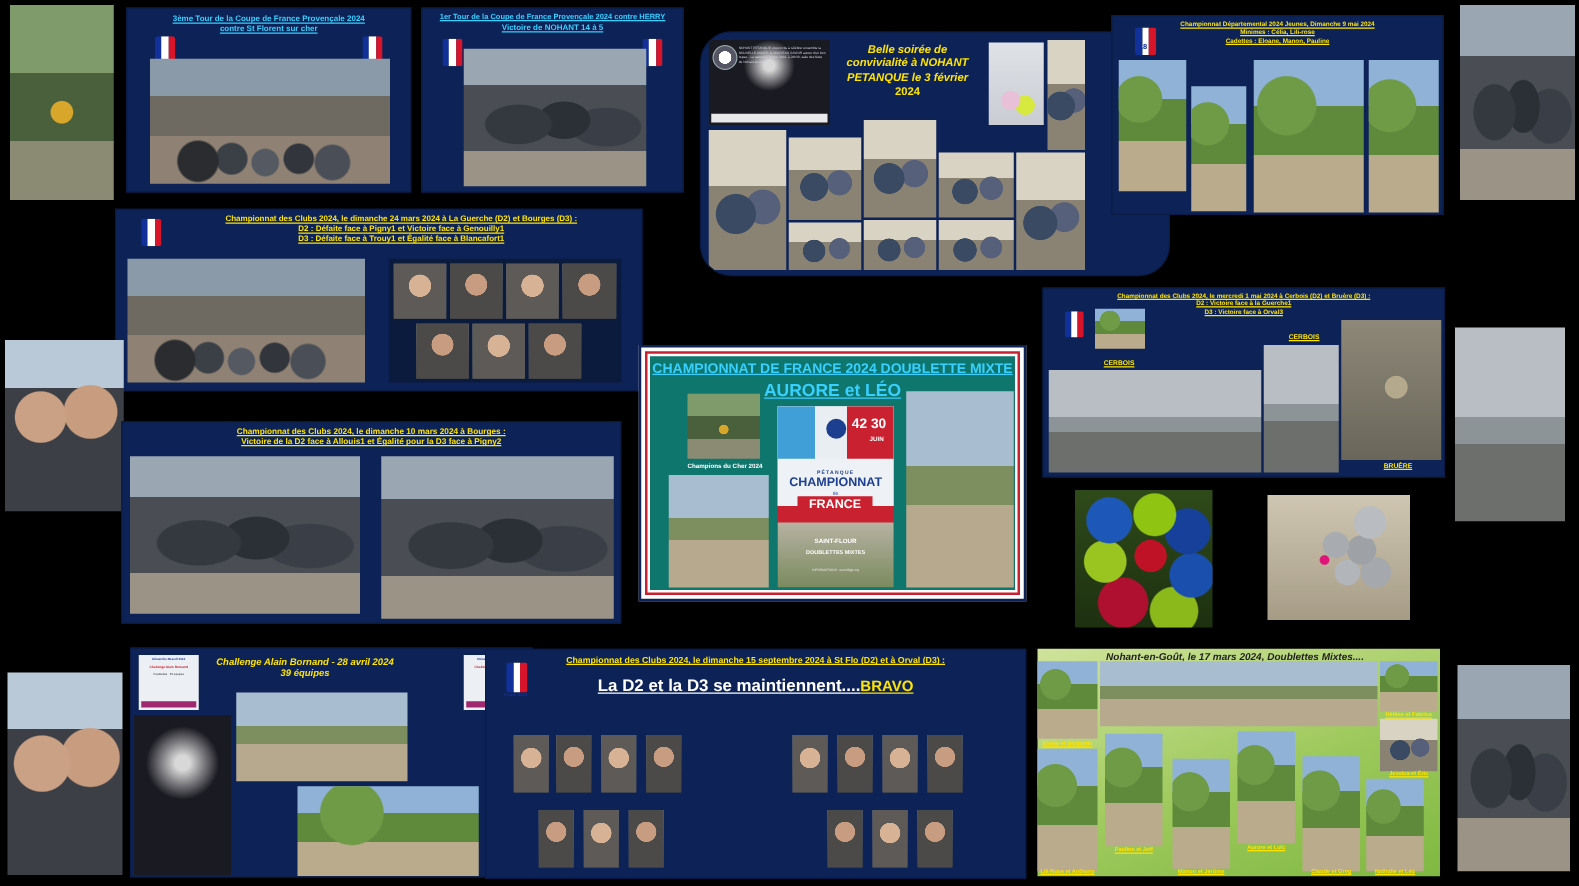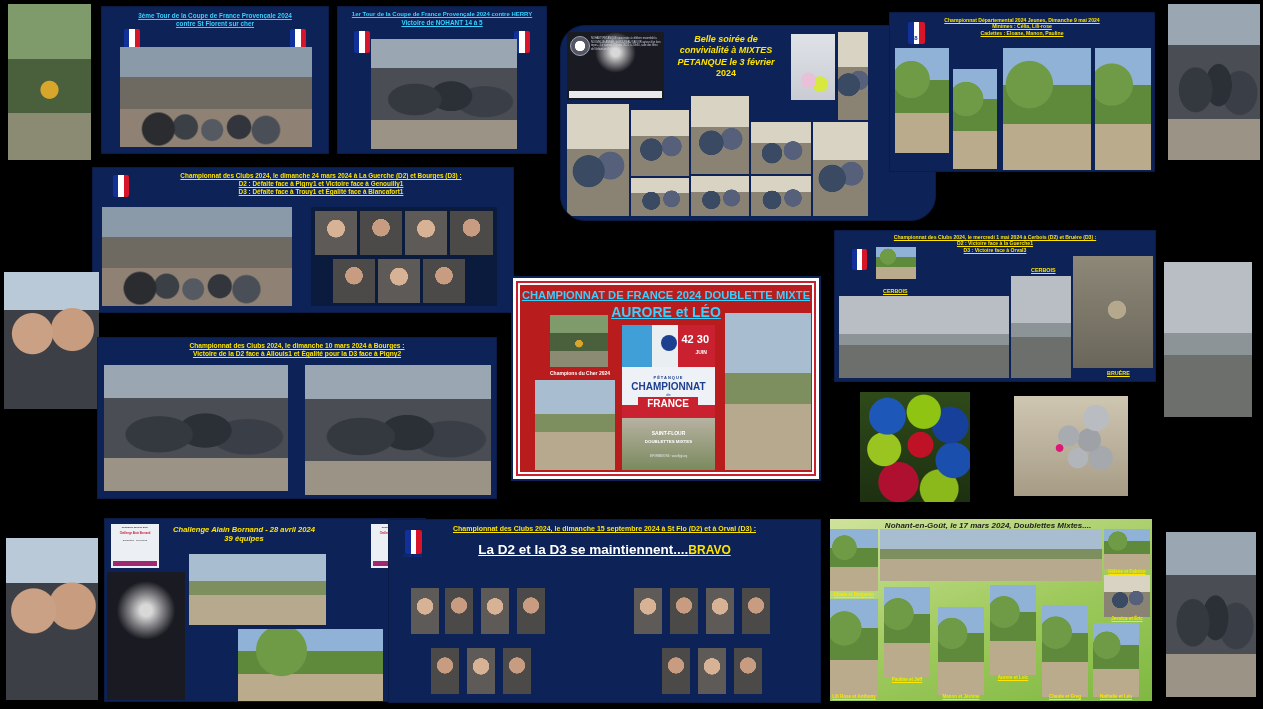--- a/index.html
+++ b/index.html
@@ -125,21 +125,21 @@
   <div class="panel navy" style="left:560px;top:25px;width:376px;height:196px;border-radius:25px;">
     <div class="photo ph-night" style="left:6px;top:6px;width:97px;height:68px;">
       <div style="position:absolute;left:3px;top:4px;width:18px;height:18px;border-radius:50%;
                   border:1px solid #9aa;background:radial-gradient(circle,#fff 0 40%,#556 41%);"></div>
       <div style="position:absolute;left:24px;top:5px;right:3px;font-size:2.6px;color:#cfd6e0;
                   line-height:1.35;">NOHANT PETANQUE vous invite à célébrer ensemble la NOUVELLE ANNEE, le NOUVEAU SAVOIR autour d'un bon repas... Le samedi 3 février 2024, à 20h30, salle des fêtes de Nohant-en-Goût.</div>
       <div style="position:absolute;left:2px;bottom:2px;right:2px;height:7px;background:#e9e9ec;"></div>
     </div>
     <div style="position:absolute;left:105px;top:8px;width:120px;text-align:center;">
       <span class="ttl y" style="font-size:9px;font-style:italic;text-decoration:none;">Belle soirée de</span>
-      <span class="ttl y" style="font-size:9px;font-style:italic;text-decoration:none;">convivialité  à MIXTES</span>
+      <span class="ttl y" style="font-size:9px;font-style:italic;text-decoration:none;">convivialité  à NOHANT</span>
       <span class="ttl y" style="font-size:9px;font-style:italic;text-decoration:none;">PETANQUE le 3 février</span>
       <span class="ttl y" style="font-size:9px;text-decoration:none;">2024</span>
     </div>
     <div class="photo" style="left:230px;top:8px;width:44px;height:66px;background:
          radial-gradient(circle at 40% 70%,#e8c0d8 0 14%,transparent 15%),
          radial-gradient(circle at 66% 76%,#d7e83f 0 13%,transparent 14%),
          linear-gradient(#dfe3e8,#c9ccd2);"></div>
     <div class="photo ph-indoor" style="left:277px;top:6px;width:30px;height:88px;"></div>
     <div class="photo ph-indoor" style="left:6px;top:78px;width:62px;height:112px;"></div>
     <div class="photo ph-indoor" style="left:70px;top:84px;width:58px;height:66px;"></div>
@@ -196,21 +196,21 @@
 
   <div class="panel navy" style="left:97px;top:337px;width:400px;height:162px;">
     <span class="ttl y" style="font-size:6.6px;padding-top:4px;">Championnat des Clubs 2024, le dimanche 10 mars 2024 à Bourges :</span>
     <span class="ttl y" style="font-size:6.6px;">Victoire de la D2 face à Allouis1 et Égalité pour la D3 face à Pigny2</span>
     <div class="photo ph-team-dark" style="left:6px;top:27px;width:184px;height:126px;"></div>
     <div class="photo ph-team-dark" style="left:207px;top:27px;width:186px;height:130px;"></div>
   </div>
 
   <div class="panel" style="left:511px;top:276px;width:310px;height:205px;background:#fff;border:2px solid #0d2357;">
     <div style="position:absolute;inset:3px;border:2px solid #c9212f;"></div>
-    <div style="position:absolute;left:7px;top:7px;right:7px;bottom:7px;background:#b91c1c;">
+    <div style="position:absolute;left:7px;top:7px;right:7px;bottom:7px;background:#0f766e;">
       <span class="ttl c" style="font-size:11.2px;padding-top:3px;">CHAMPIONNAT DE FRANCE 2024 DOUBLETTE MIXTE</span>
       <span class="ttl c" style="font-size:14px;padding-top:2px;">AURORE et LÉO</span>
 
       <div class="photo ph-trophy" style="left:30px;top:30px;width:58px;height:52px;"></div>
       <div style="position:absolute;left:10px;top:85px;width:100px;text-align:center;
                   font-size:5px;font-weight:bold;color:#fff;">Champions du Cher 2024</div>
       <div class="photo ph-outdoor" style="left:15px;top:95px;width:80px;height:90px;"></div>
 
       <div class="photo ph-poster" style="left:102px;top:40px;width:93px;height:145px;overflow:hidden;">
         <div style="position:absolute;left:0;top:0;width:100%;height:42px;

